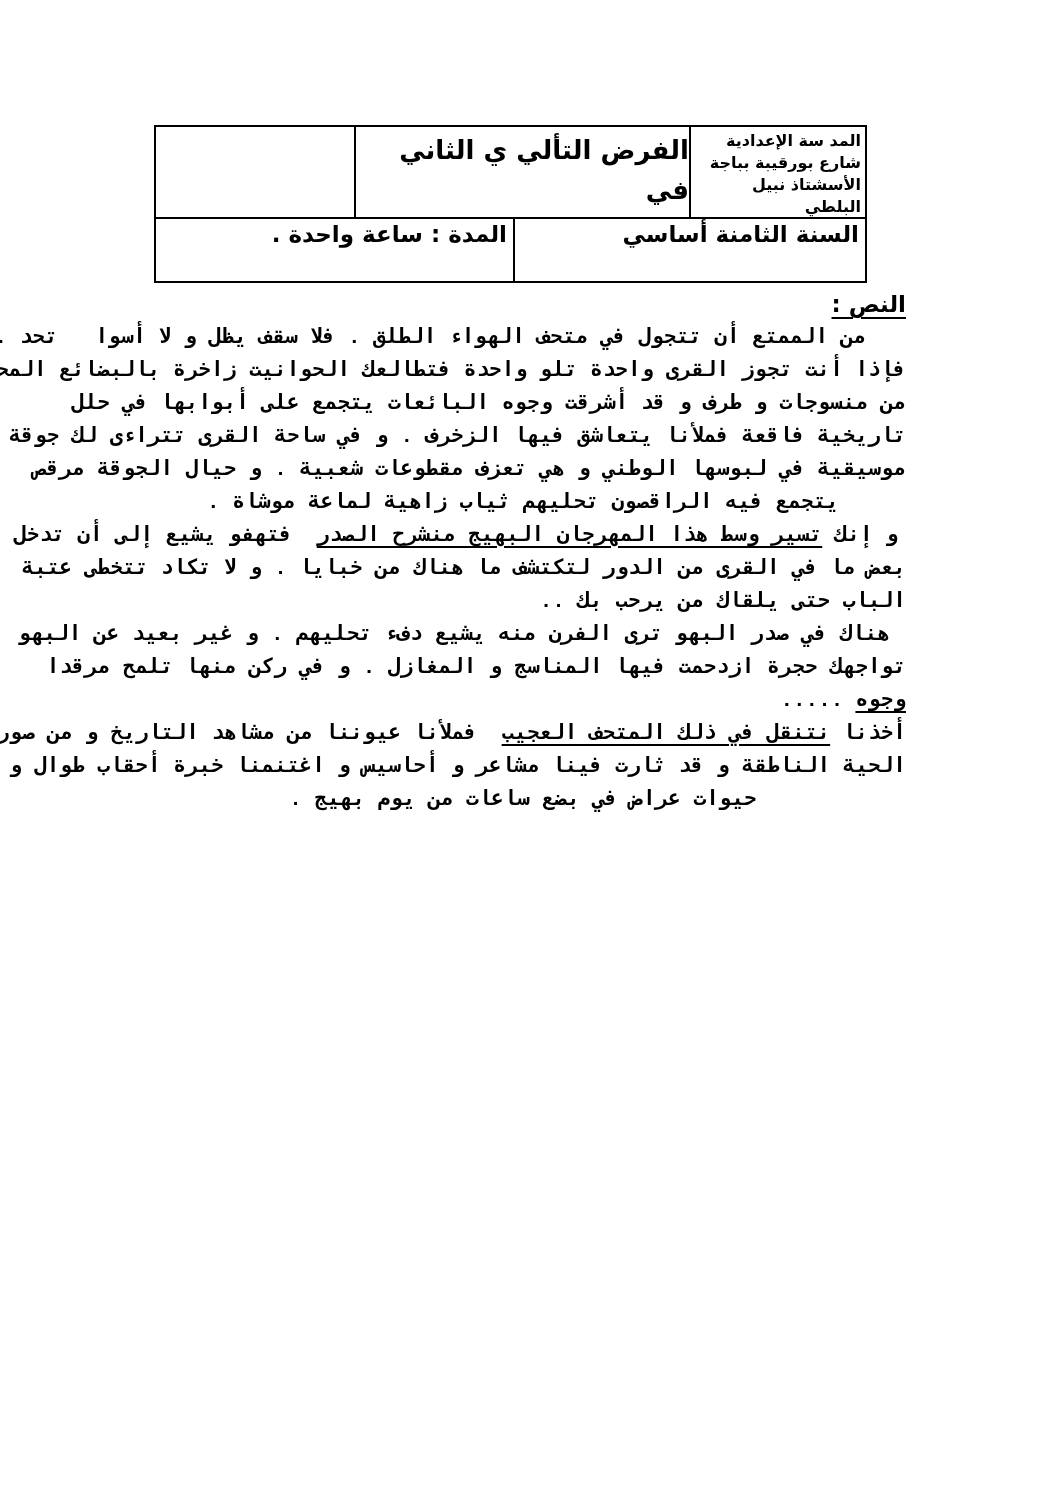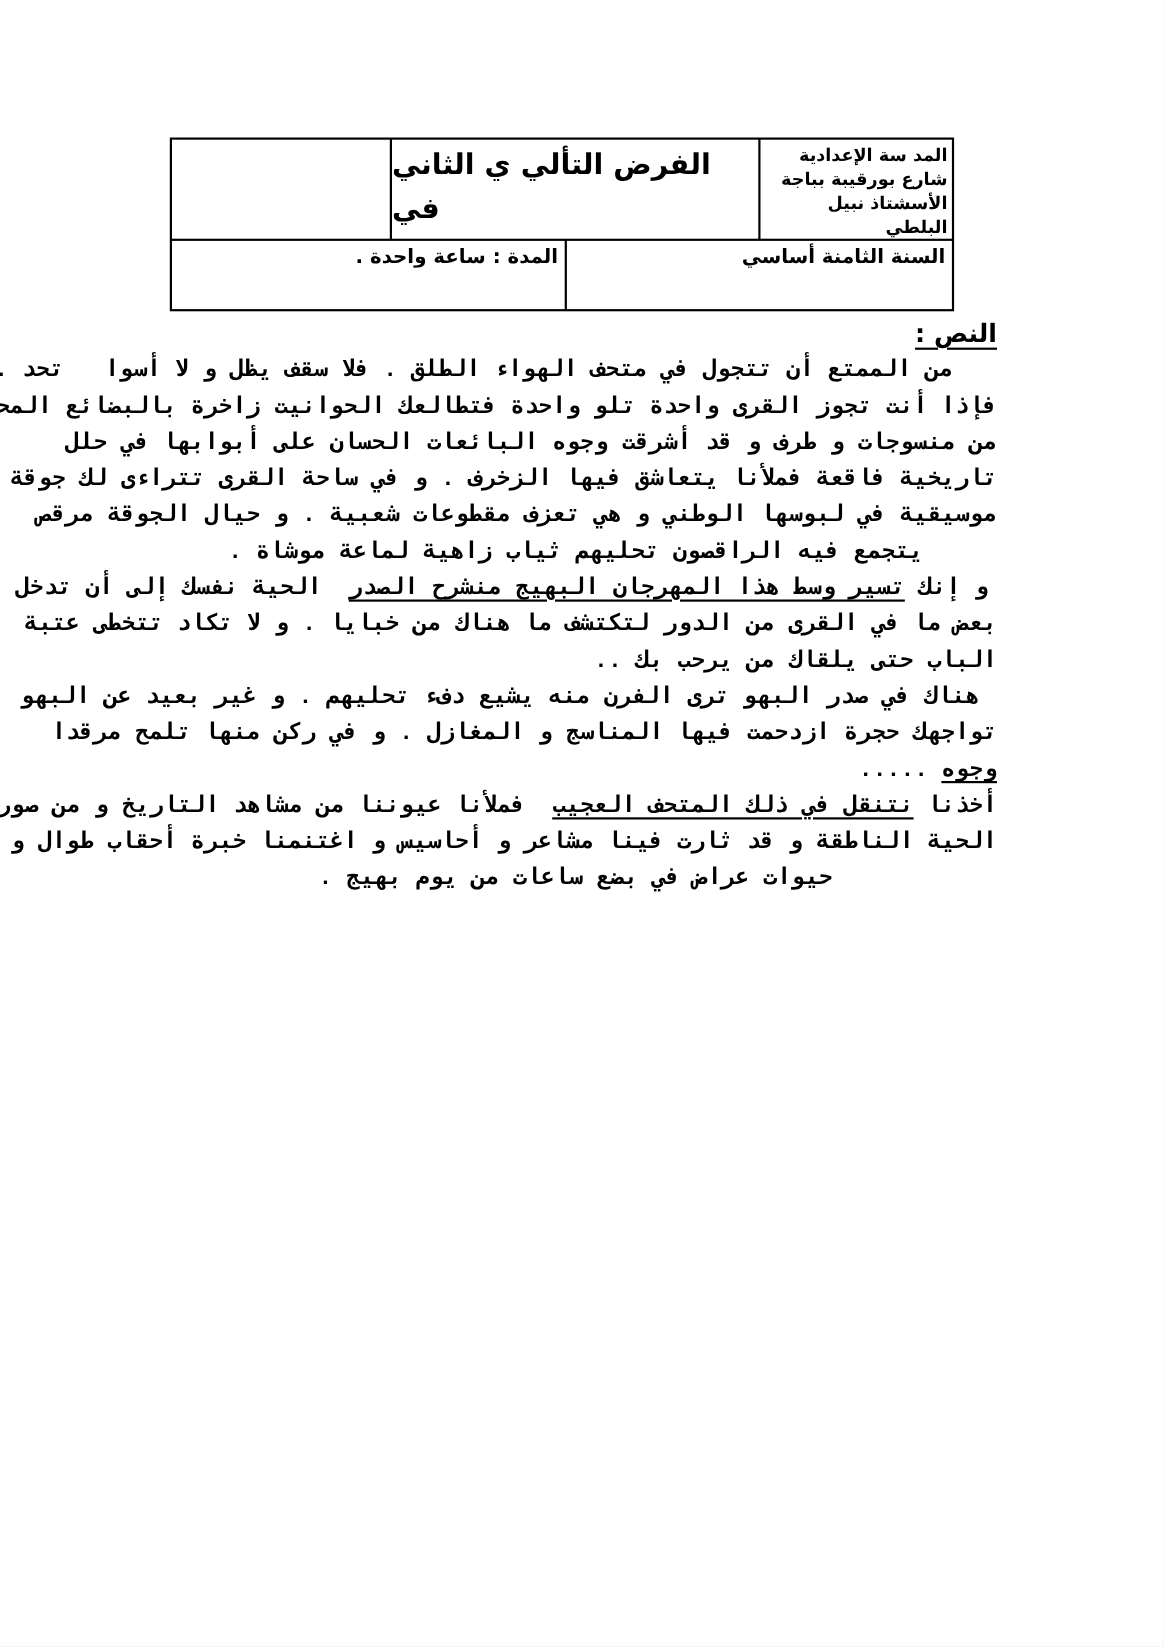--- a/index.html
+++ b/index.html
@@ -46,26 +46,26 @@
   .cell-school {
     font-size: 16px;
     font-weight: bold;
     line-height: 22px;
     text-align: right;
     padding: 3px 4px 0 2px;
   }
   .cell-title {
     font-size: 26px;
     font-weight: bold;
-    text-align: left;
+    text-align: right;
     line-height: 40px;
     padding-top: 3px;
   }
   .cell-class, .cell-duration {
-    font-size: 18px;
+    font-size: 23px;
     font-weight: bold;
     text-align: right;
     padding: 4px 6px 0 4px;
     line-height: 22px;
   }
 
   
   .body-text {
     position: absolute;
     left: 140px;
@@ -129,27 +129,27 @@
       <div class="ht-cell cell-duration">المدة : ساعة واحدة .</div>
     </div>
   </div>
 
   <div class="body-text">
     <div class="section-heading">النص :</div>
     <div>
         <div class="paragraph">
           <div class="line" style="text-indent: 40px;"><span>من الممتع أن تتجول في متحف الهواء الطلق . فلا سقف يظل و لا أسوا &nbsp;&nbsp;تحد .</span></div>
           <div class="line"><span>فإذا أنت تجوز القرى واحدة تلو واحدة فتطالعك الحوانيت زاخرة بالبضائع المحلية</span></div>
-          <div class="line"><span>من منسوجات و طرف و قد أشرقت وجوه البائعات الحسان على أبوابها في حلل</span></div>
+          <div class="line"><span>من منسوجات و طرف و قد أشرقت وجوه البائعات يتجمع على أبوابها في حلل</span></div>
           <div class="line"><span>تاريخية فاقعة فملأنا يتعاشق فيها الزخرف . و في ساحة القرى تتراءى لك جوقة</span></div>
           <div class="line"><span>موسيقية في لبوسها الوطني و هي تعزف مقطوعات شعبية . و حيال الجوقة مرقص</span></div>
           <div class="line last-center"><span>يتجمع فيه الراقصون تحليهم ثياب زاهية لماعة موشاة .</span></div>
         </div>
         <div class="paragraph">
-          <div class="line" style="text-indent: 8px;"><span>و إنك </span><span class="u">تسير وسط هذا المهرجان البهيج منشرح الصدر</span><span> الحية نفسك إلى أن تدخل</span></div>
+          <div class="line" style="text-indent: 8px;"><span>و إنك </span><span class="u">تسير وسط هذا المهرجان البهيج منشرح الصدر</span><span> فتهفو يشيع إلى أن تدخل</span></div>
           <div class="line"><span>بعض ما في القرى من الدور لتكتشف ما هناك من خبايا . و لا تكاد تتخطى عتبة</span></div>
           <div class="line last-right"><span>الباب حتى يلقاك من يرحب بك ..</span></div>
         </div>
         <div class="paragraph">
           <div class="line" style="text-indent: 16px;"><span>هناك في صدر البهو ترى الفرن منه يشيع دفء تحليهم . و غير بعيد عن البهو</span></div>
           <div class="line"><span>تواجهك حجرة ازدحمت فيها المناسج و المغازل . و في ركن منها تلمح مرقدا</span></div>
           <div class="line last-right"><span class="u">وجوه</span><span>.....</span></div>
         </div>
         <div class="paragraph">
           <div class="line"><span>أخذنا </span><span class="u">نتنقل في ذلك المتحف العجيب</span><span> فملأنا عيوننا من مشاهد التاريخ و من صوره</span></div>

